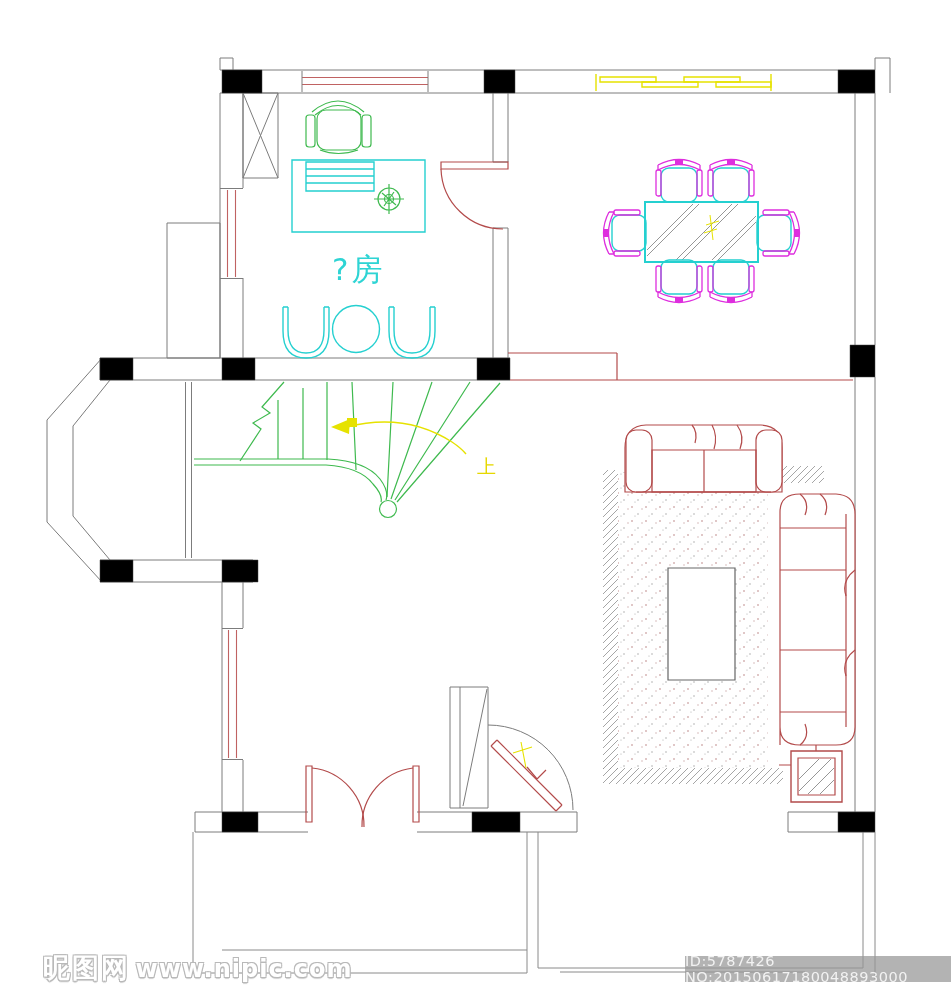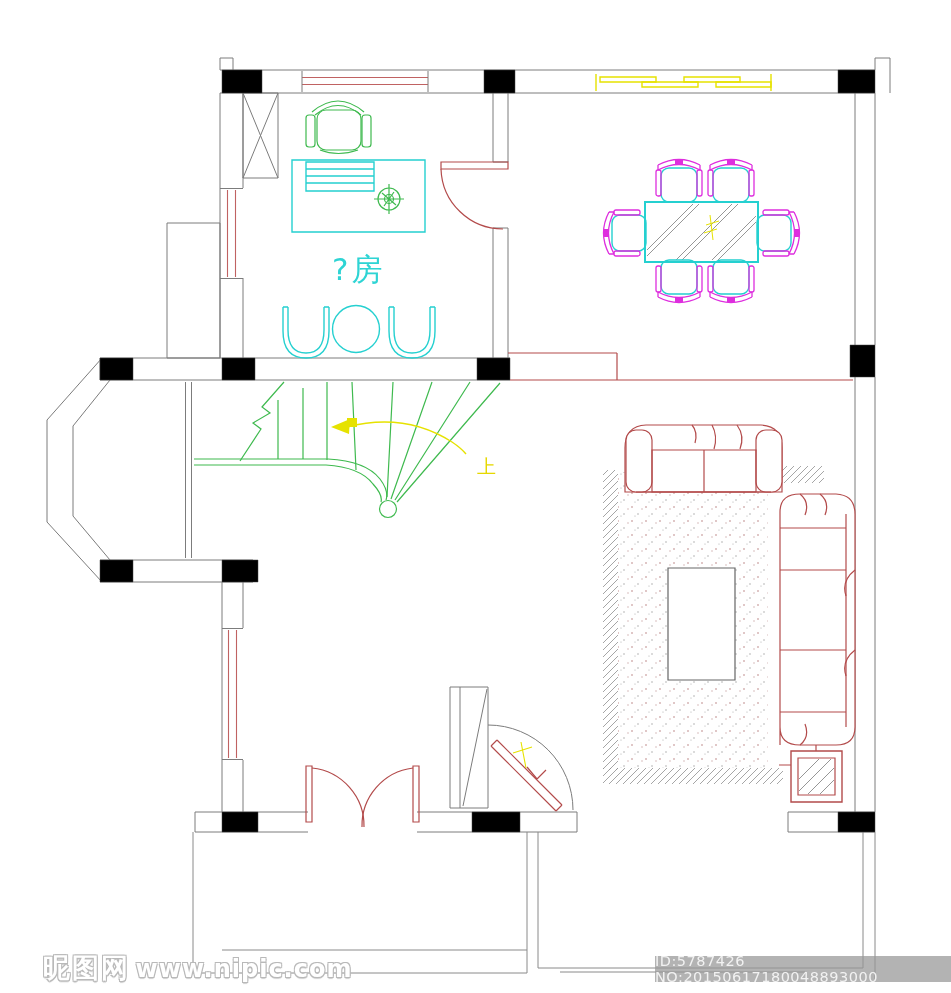--- a/index.html
+++ b/index.html
@@ -18,21 +18,21 @@
   .h{stroke:#8a8a8a;fill:none;stroke-width:0.9;}        
   .col{fill:#000;stroke:#444;stroke-width:0.5;}
   .whitefill{fill:#fff;}
   text.cy{fill:#2ed4d4;stroke:none;font-size:31px;letter-spacing:3px;}
   text.yl{fill:#e6d800;stroke:none;font-size:19px;}
   #wm-left{position:absolute;left:8px;top:950px;color:#ffffff;font-weight:bold;
      text-shadow:-1px -1px 0 #b9b9b9,1px -1px 0 #b9b9b9,-1px 1px 0 #b9b9b9,1px 1px 0 #b9b9b9,0 2px 1px #cfcfcf;
      white-space:nowrap;padding-left:35px;}
   #wm-left .site{font-size:27px;letter-spacing:2px;}
   #wm-left .url{font-size:24px;letter-spacing:1px;}
-  #wm-right{position:absolute;right:0;top:956px;width:296px;height:26px;
+  #wm-right{position:absolute;right:0;top:956px;width:266px;height:26px;
      background:rgba(150,150,150,0.72);color:#f2f2f2;font-size:14.5px;
      display:flex;align-items:center;justify-content:center;letter-spacing:0.5px;}
 </style>
 </head>
 <body>
 
 <div id="stage">
 <svg width="951" height="993" viewBox="0 0 951 993">
   <defs>
     <pattern id="hatch" width="7" height="7" patternUnits="userSpaceOnUse">

